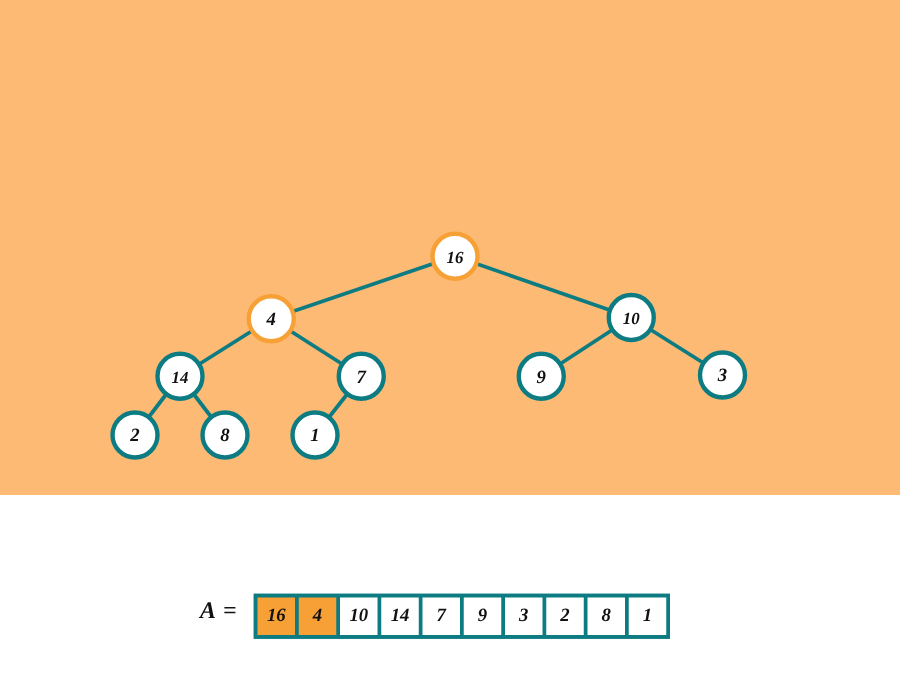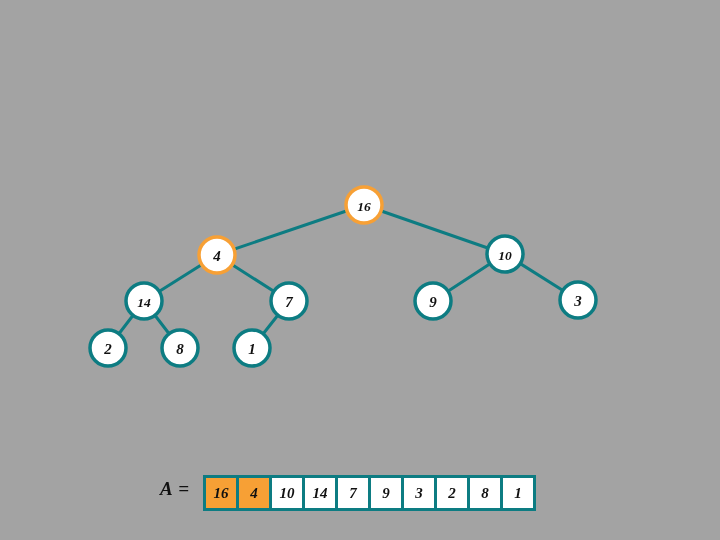--- a/index.html
+++ b/index.html
@@ -10,22 +10,22 @@
   body {
     width: 720px;
     height: 540px;
     font-family: "Liberation Serif", serif;
     overflow: hidden;
     position: relative;
   }
   #stage {
     position: relative;
     width: 720px;
-    height: 540px;
-    background: #a3a3a3;
+    height: 396px;
+    background: #fdba74;
   }
   #tree-svg {
     position: absolute;
     left: 0;
     top: 0;
     width: 720px;
     height: 540px;
   }
   .node-label {
     font-family: "Liberation Serif", serif;

